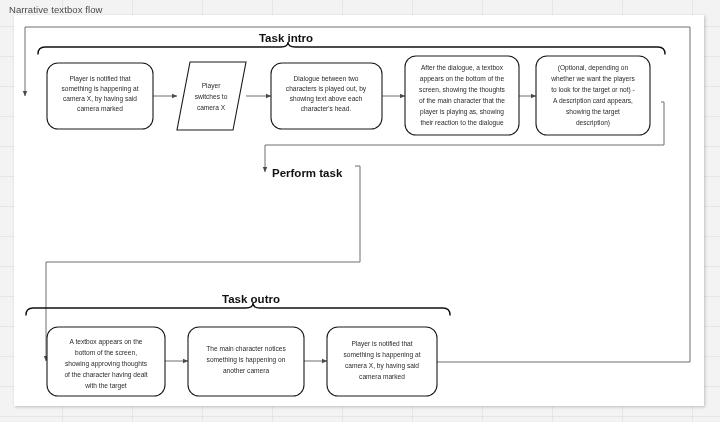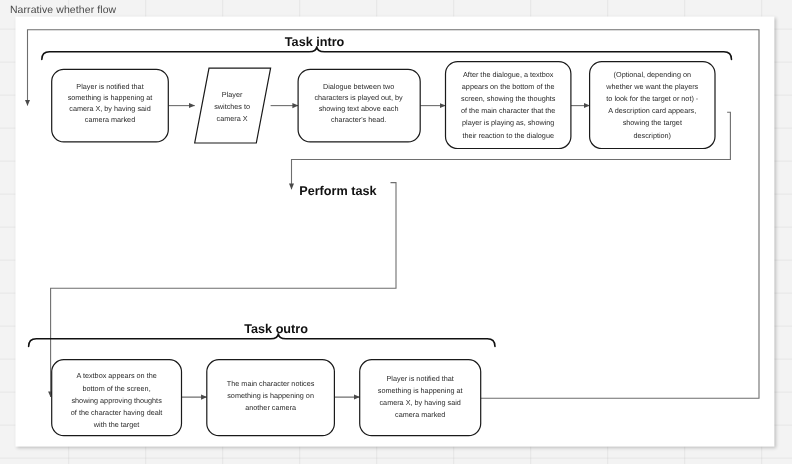--- a/index.html
+++ b/index.html
@@ -73,21 +73,21 @@
     stroke: #111111;
     stroke-width: 1.4;
     stroke-linecap: round;
   }
 </style>
 </head>
 <body>
 
 <div id="app">
 
-  <div id="doc-title">Narrative whether flow</div>
+  <div id="doc-title">Narrative textbox flow</div>
 
   <div id="canvas-sheet"></div>
 
   <svg id="flow-svg" viewBox="0 0 720 422">
     <defs>
       <marker id="arrowhead" markerWidth="6" markerHeight="6" refX="5.2" refY="3" orient="auto" markerUnits="userSpaceOnUse">
         <path d="M0,0.7 L5.4,3 L0,5.3 z" fill="#4a4a4a"></path>
       </marker>
     </defs>
 

